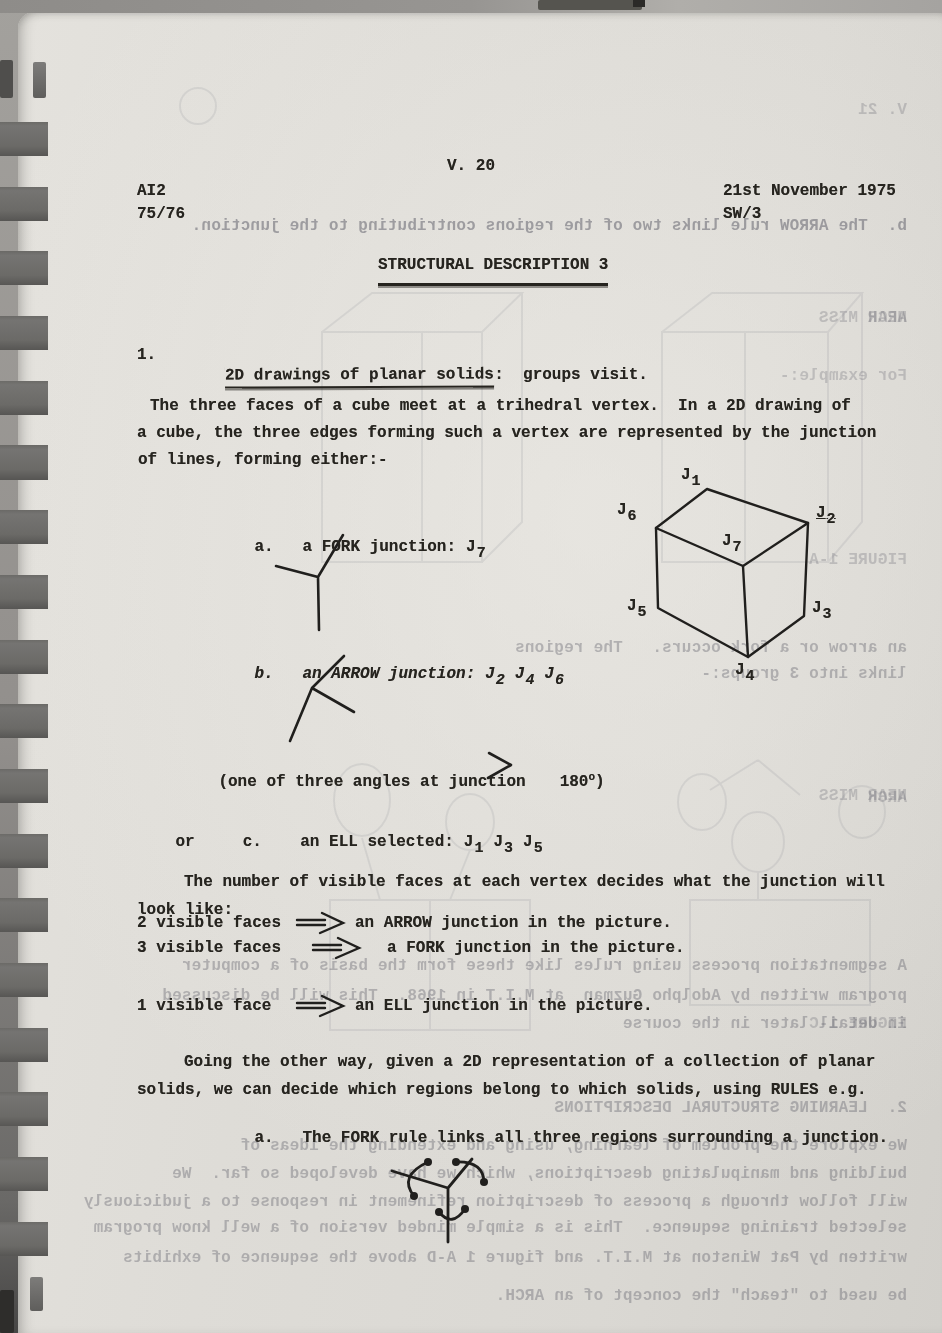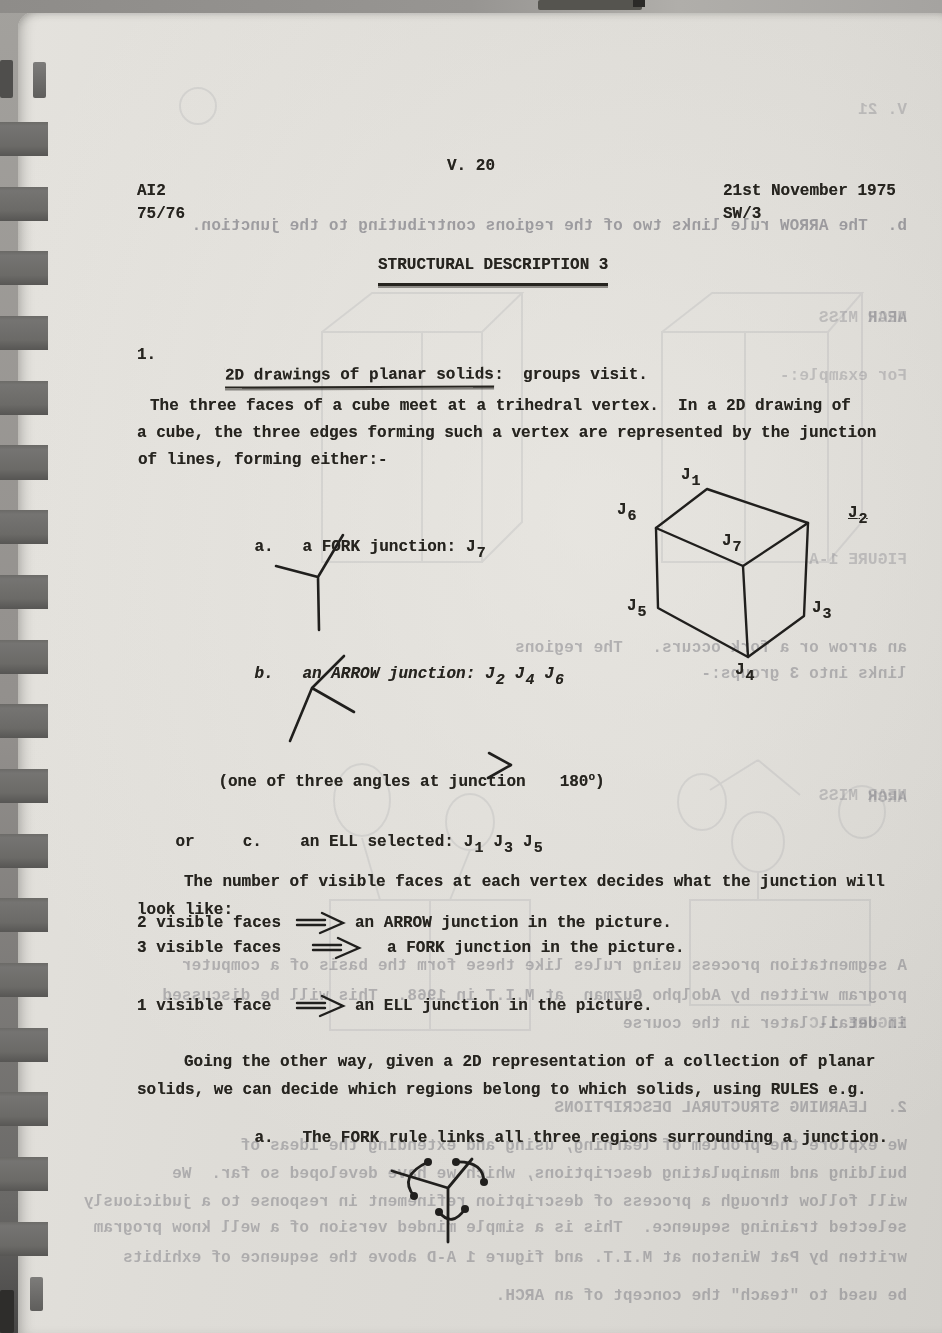--- a/index.html
+++ b/index.html
@@ -176,21 +176,21 @@
   </div>
 
   <div class="typ" style="left:184px;top:1052px;">Going the other way, given a 2D representation of a collection of planar</div>
   <div class="typ" style="left:137px;top:1080px;">solids, we can decide which regions belong to which solids, using RULES e.g.</div>
 
   <div class="typ" style="left:216px;top:1108px;">
     <span>a.</span><span>   </span><span>The FORK rule links all three regions surrounding a junction.</span>
   </div>
 
   <div class="typ" style="left:681px;top:465px;"><span>J</span><span class="sb">1</span></div>
-  <div class="typ" style="left:848px;top:503px;text-decoration:underline;"><span>J</span><span class="sb">2</span></div>
+  <div class="typ" style="left:816px;top:503px;text-decoration:underline;"><span>J</span><span class="sb">2</span></div>
   <div class="typ" style="left:812px;top:598px;"><span>J</span><span class="sb">3</span></div>
   <div class="typ" style="left:735px;top:660px;"><span>J</span><span class="sb">4</span></div>
   <div class="typ" style="left:627px;top:596px;"><span>J</span><span class="sb">5</span></div>
   <div class="typ" style="left:617px;top:500px;"><span>J</span><span class="sb">6</span></div>
   <div class="typ" style="left:722px;top:531px;"><span>J</span><span class="sb">7</span></div>
 
   <div class="spine-tabs"></div>
   <div class="tab-nub" style="left:33px;top:62px;width:13px;height:36px;"></div>
   <div class="tab-nub" style="left:0;top:60px;width:13px;height:38px;background:#4f4e4c;"></div>
   <div class="tab-nub" style="left:30px;top:1277px;width:13px;height:34px;"></div>

